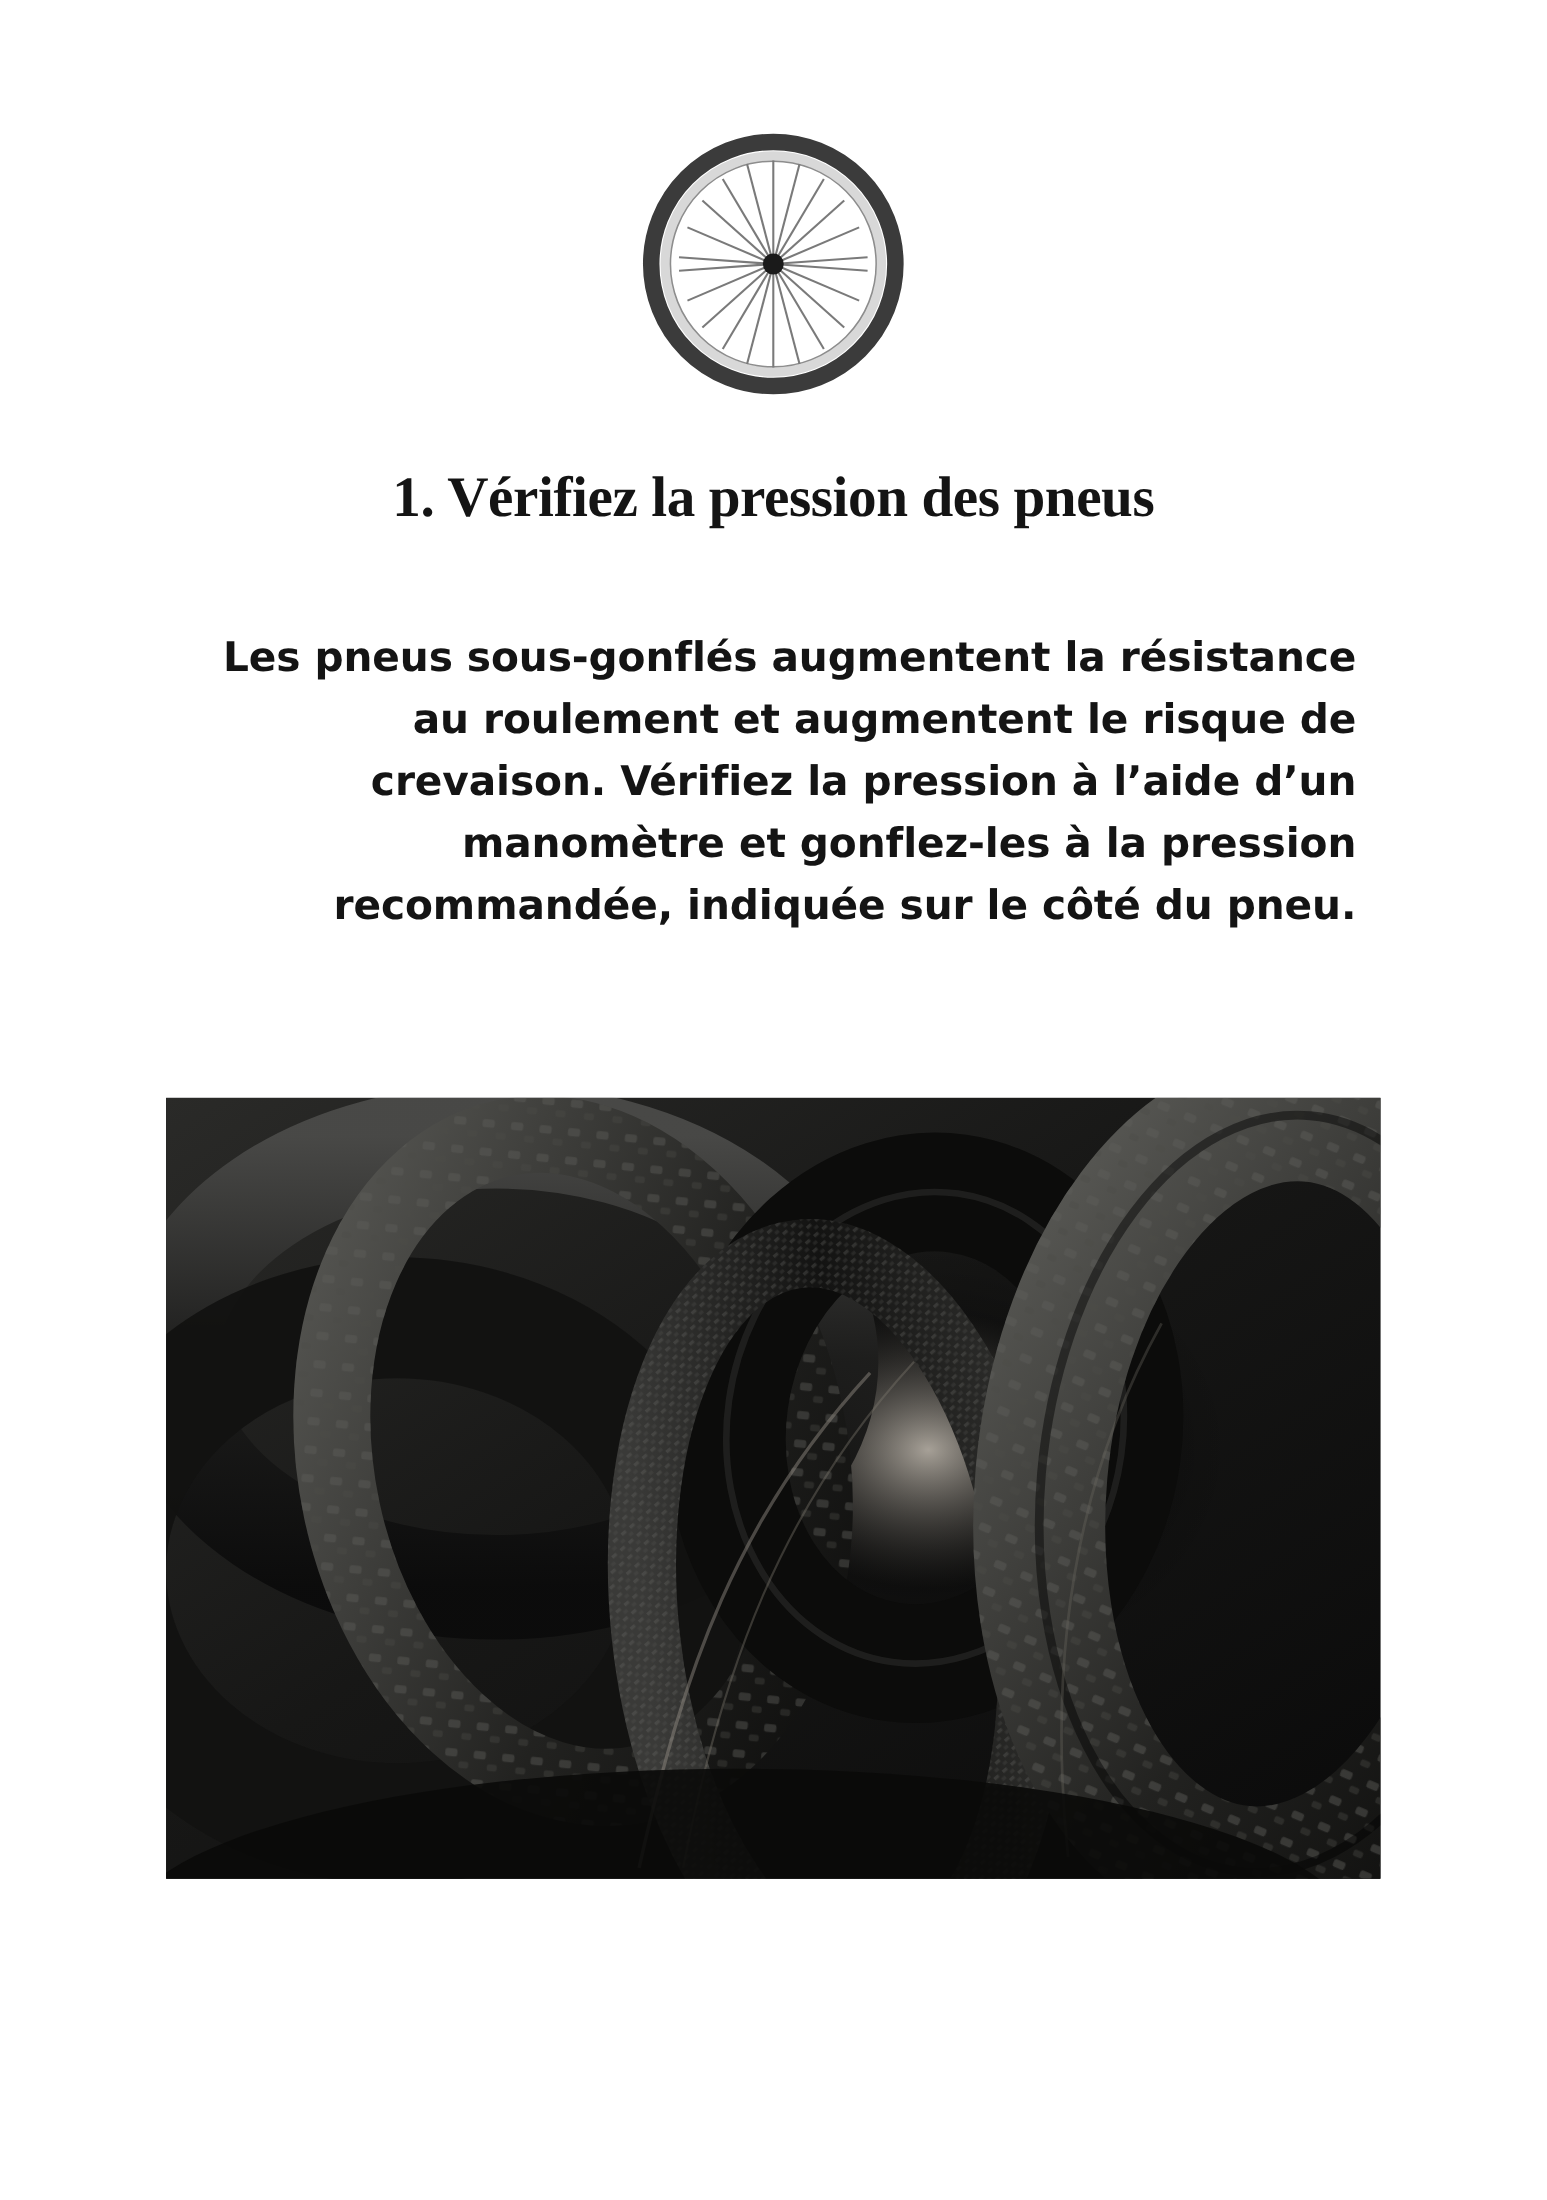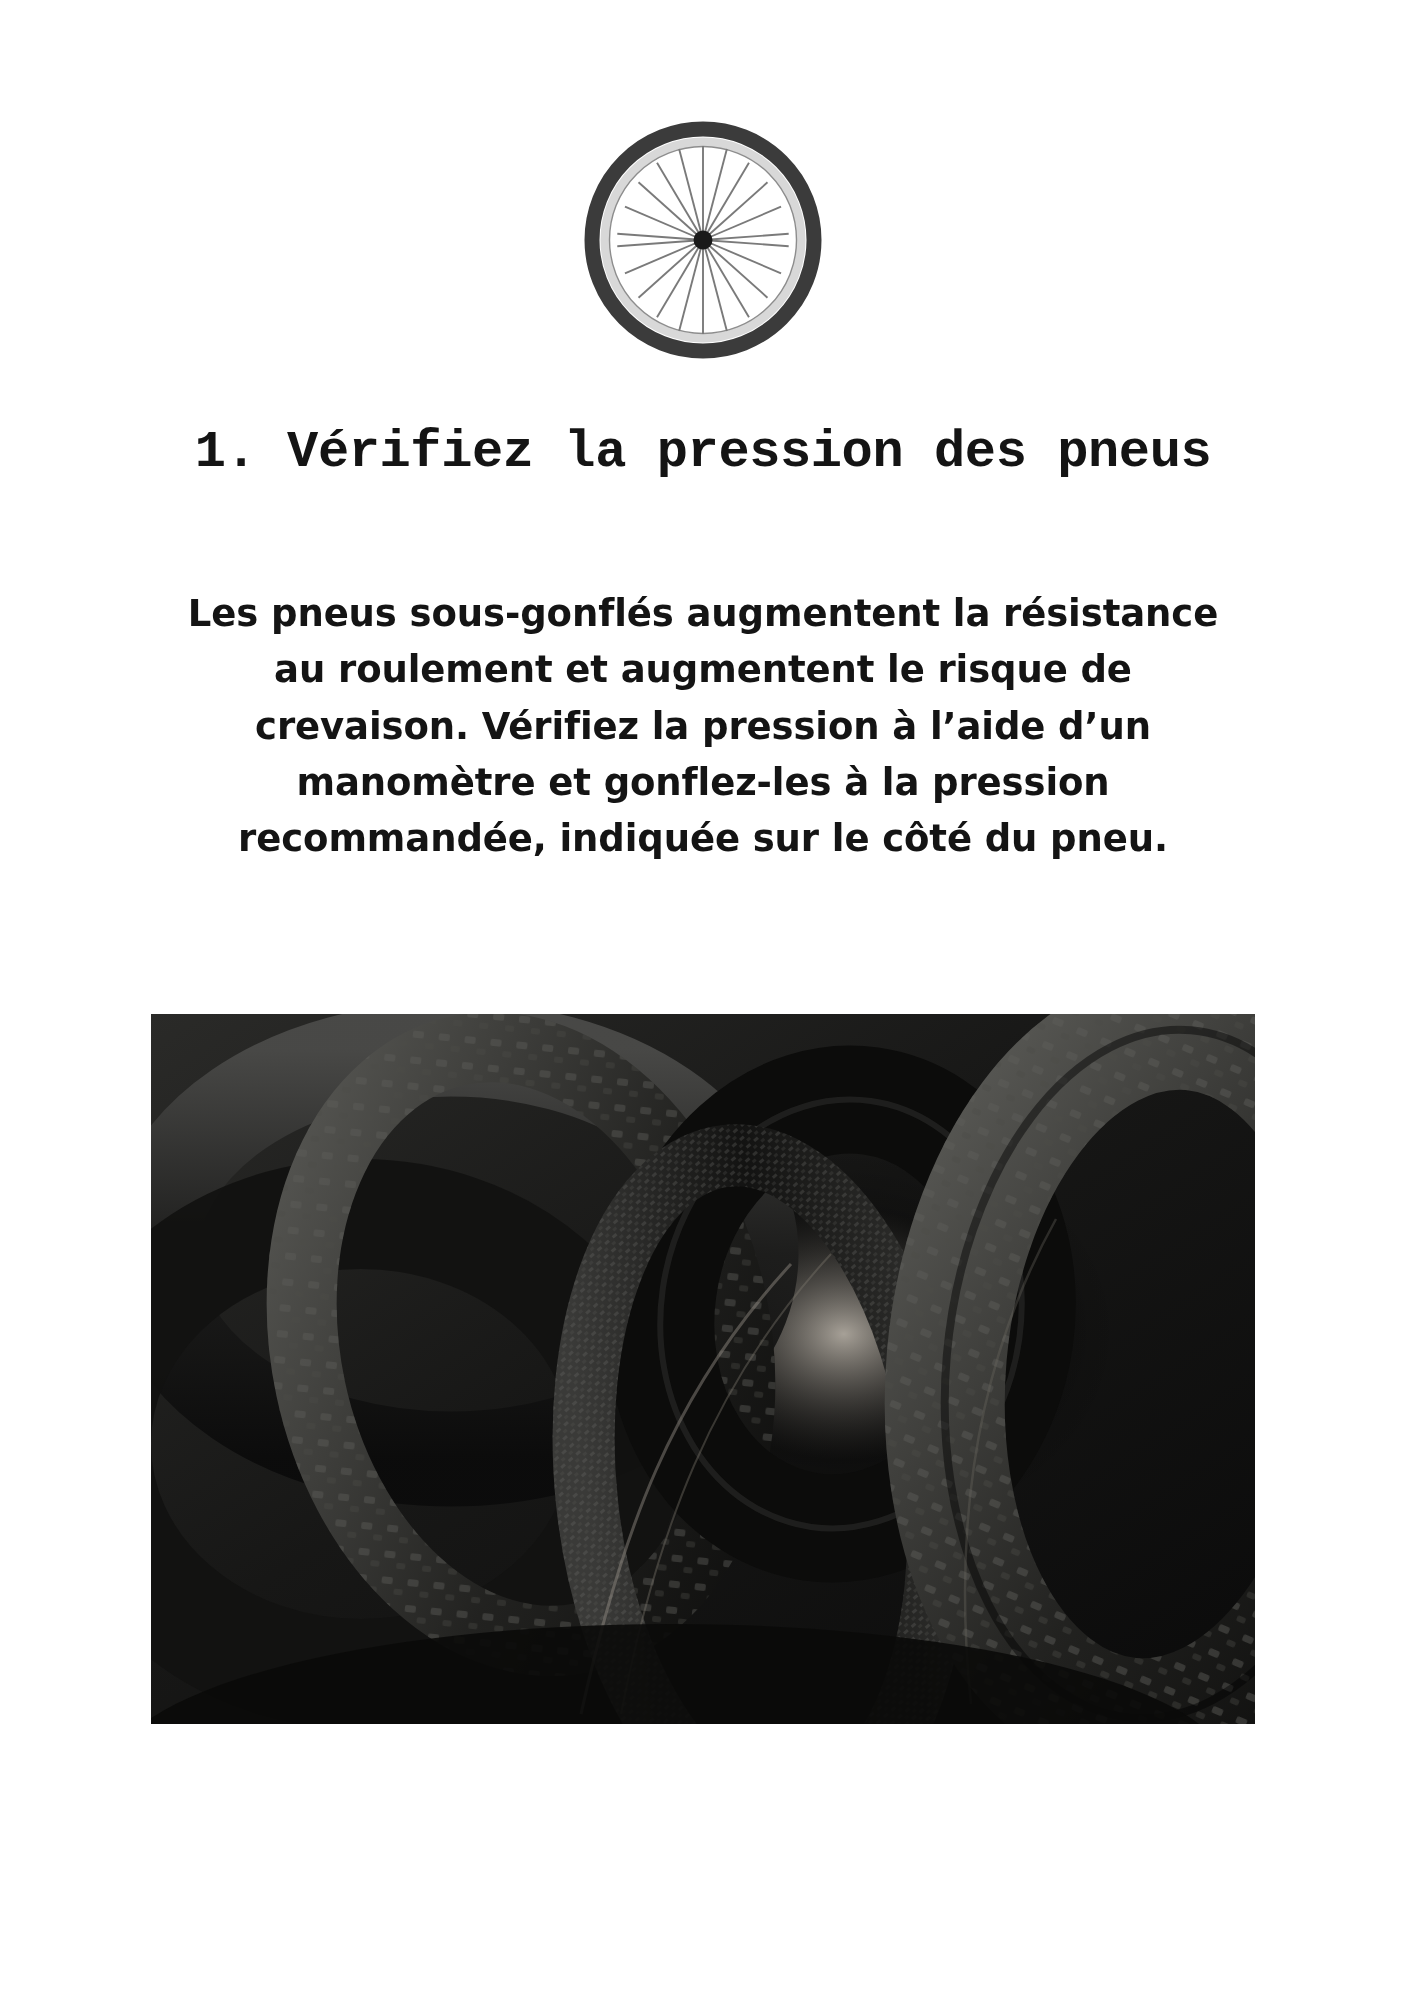--- a/index.html
+++ b/index.html
@@ -35,33 +35,33 @@
     align-items: center;
     justify-content: center;
   }
   .wheel-wrap svg { display: block; }
 
   
   .heading {
     margin-top: 62px;
     width: 1180px;
     text-align: center;
-    font-family: Liberation Mono, monospace;
+    font-family: Liberation Serif, serif;
     font-weight: 700;
     font-size: 52px;
     letter-spacing: -0.4px;
     color: #141414;
     line-height: 1.18;
   }
 
   
   .paragraph {
-    margin-top: 68px;
+    margin-top: 52px;
     width: 1060px;
-    text-align: center;
+    text-align: right;
     font-family: "DejaVu Sans", sans-serif;
     font-weight: 700;
     font-size: 37px;
     line-height: 1.52;
     color: #141414;
     letter-spacing: -0.1px;
   }
 
   
   .photo-frame {

